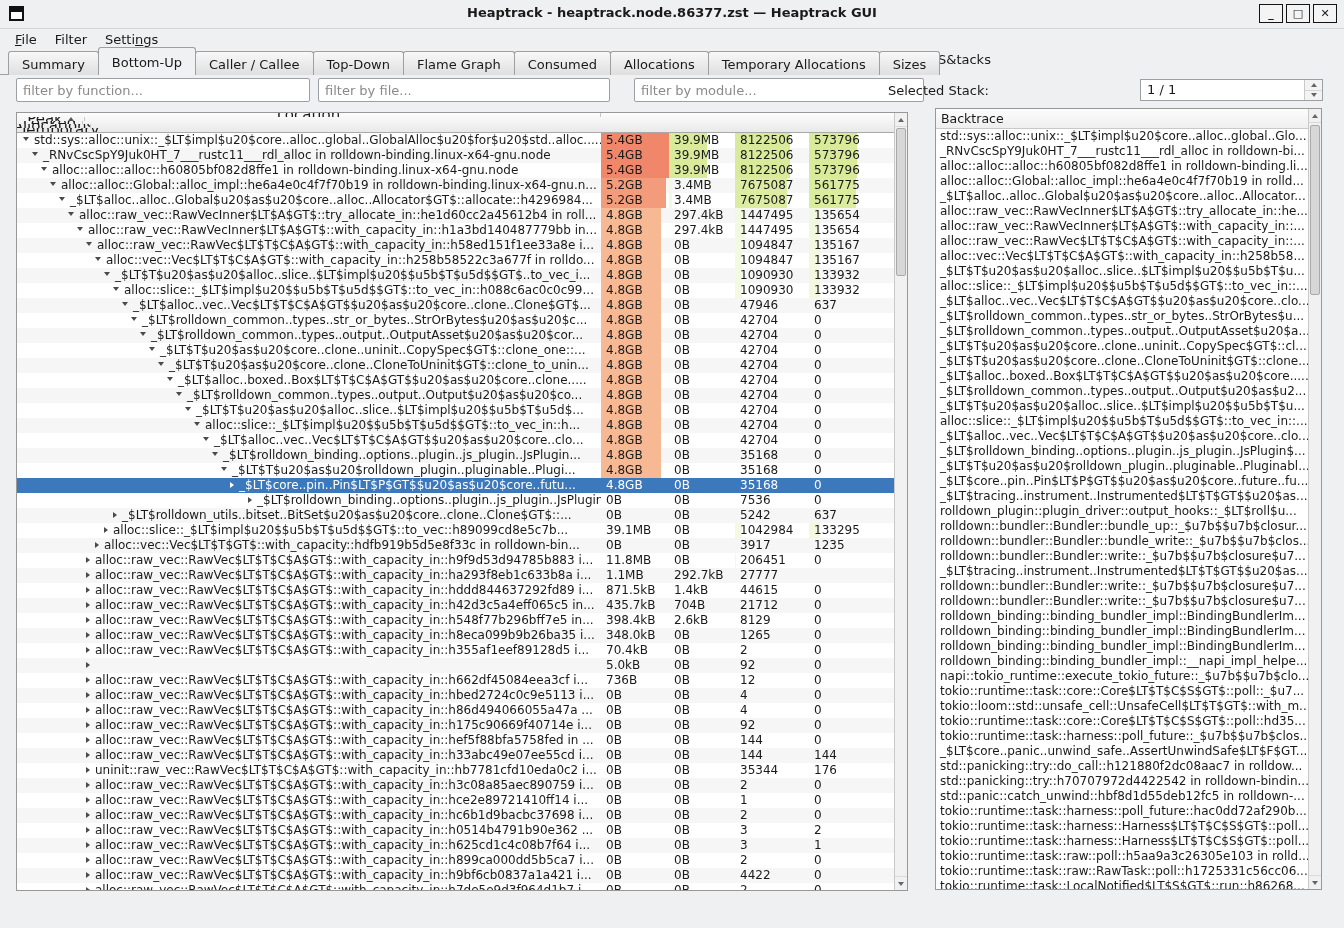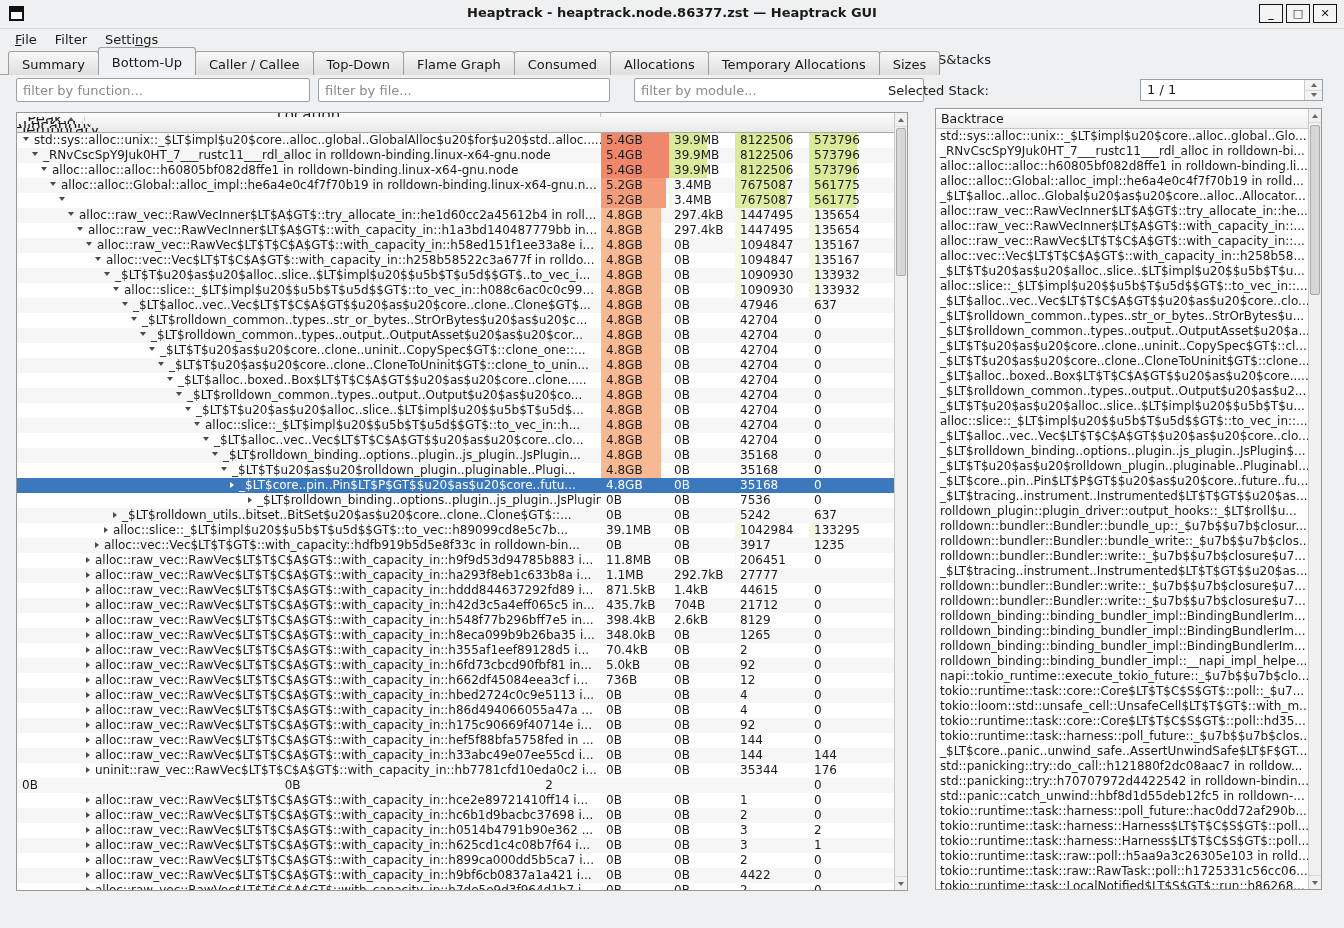--- a/index.html
+++ b/index.html
@@ -156,21 +156,21 @@
         <div class="cell num" style="width: 85px; background: linear-gradient(to right, rgb(217, 235, 155) 47.6px, rgba(0, 0, 0, 0) 47.6px);">573796</div>
       </div>
       <div class="trow alt">
         <div class="cell loc"><span class="tri open" style="margin-left: 33px;"></span><span>alloc::alloc::Global::alloc_impl::he6a4e0c4f7f70b19 in rolldown-binding.linux-x64-gnu.n...</span></div>
         <div class="cell num" style="width: 68px; background: linear-gradient(to right, rgb(243, 156, 124) 65.4815px, rgba(0, 0, 0, 0) 65.4815px);">5.2GB</div>
         <div class="cell num" style="width: 66px; background: linear-gradient(to right, rgb(244, 249, 225) 3.26195px, rgba(0, 0, 0, 0) 3.26195px);">3.4MB</div>
         <div class="cell num" style="width: 74px; background: linear-gradient(to right, rgb(220, 236, 163) 51.7436px, rgba(0, 0, 0, 0) 51.7436px);">7675087</div>
         <div class="cell num" style="width: 85px; background: linear-gradient(to right, rgb(218, 236, 158) 46.6028px, rgba(0, 0, 0, 0) 46.6028px);">561775</div>
       </div>
       <div class="trow">
-        <div class="cell loc"><span class="tri open" style="margin-left: 42px;"></span></div>
+        <div class="cell loc"><span class="tri open" style="margin-left: 42px;"></span><span>_$LT$alloc..alloc..Global$u20$as$u20$core..alloc..Allocator$GT$::allocate::h4296984...</span></div>
         <div class="cell num" style="width: 68px; background: linear-gradient(to right, rgb(243, 156, 124) 65.4815px, rgba(0, 0, 0, 0) 65.4815px);">5.2GB</div>
         <div class="cell num" style="width: 66px; background: linear-gradient(to right, rgb(244, 249, 225) 3.26195px, rgba(0, 0, 0, 0) 3.26195px);">3.4MB</div>
         <div class="cell num" style="width: 74px; background: linear-gradient(to right, rgb(220, 236, 163) 51.7436px, rgba(0, 0, 0, 0) 51.7436px);">7675087</div>
         <div class="cell num" style="width: 85px; background: linear-gradient(to right, rgb(218, 236, 158) 46.6028px, rgba(0, 0, 0, 0) 46.6028px);">561775</div>
       </div>
       <div class="trow alt">
         <div class="cell loc"><span class="tri open" style="margin-left: 51px;"></span><span>alloc::raw_vec::RawVecInner$LT$A$GT$::try_allocate_in::he1d60cc2a45612b4 in roll...</span></div>
         <div class="cell num" style="width: 68px; background: linear-gradient(to right, rgb(247, 185, 147) 60.4444px, rgba(0, 0, 0, 0) 60.4444px);">4.8GB</div>
         <div class="cell num" style="width: 66px;">297.4kB</div>
         <div class="cell num" style="width: 74px; background: linear-gradient(to right, rgb(243, 249, 224) 9.75867px, rgba(0, 0, 0, 0) 9.75867px);">1447495</div>
@@ -373,21 +373,21 @@
         <div class="cell num" style="width: 85px;">0</div>
       </div>
       <div class="trow">
         <div class="cell loc"><span class="tri closed" style="margin-left: 69px;"></span><span>alloc::raw_vec::RawVec$LT$T$C$A$GT$::with_capacity_in::h355af1eef89128d5 i...</span></div>
         <div class="cell num" style="width: 68px;">70.4kB</div>
         <div class="cell num" style="width: 66px;">0B</div>
         <div class="cell num" style="width: 74px;">2</div>
         <div class="cell num" style="width: 85px;">0</div>
       </div>
       <div class="trow alt">
-        <div class="cell loc"><span class="tri closed" style="margin-left: 69px;"></span><span>alloc::raw_vec::RawVec$LT$T$C$A$GT$::with_capacity_in::h6fd73cbcd90fbf81 in...</span></div>
+        <div class="cell loc"><span class="tri closed" style="margin-left: 69px;"></span></div>
         <div class="cell num" style="width: 68px;">5.0kB</div>
         <div class="cell num" style="width: 66px;">0B</div>
         <div class="cell num" style="width: 74px;">92</div>
         <div class="cell num" style="width: 85px;">0</div>
       </div>
       <div class="trow">
         <div class="cell loc"><span class="tri closed" style="margin-left: 69px;"></span><span>alloc::raw_vec::RawVec$LT$T$C$A$GT$::with_capacity_in::h662df45084eea3cf i...</span></div>
         <div class="cell num" style="width: 68px;">736B</div>
         <div class="cell num" style="width: 66px;">0B</div>
         <div class="cell num" style="width: 74px;">12</div>
@@ -429,20 +429,21 @@
         <div class="cell num" style="width: 85px;">144</div>
       </div>
       <div class="trow">
         <div class="cell loc"><span class="tri closed" style="margin-left: 69px;"></span><span>uninit::raw_vec::RawVec$LT$T$C$A$GT$::with_capacity_in::hb7781cfd10eda0c2 i...</span></div>
         <div class="cell num" style="width: 68px;">0B</div>
         <div class="cell num" style="width: 66px;">0B</div>
         <div class="cell num" style="width: 74px;">35344</div>
         <div class="cell num" style="width: 85px;">176</div>
       </div>
       <div class="trow alt">
+        <div class="cell loc"><span class="tri closed" style="margin-left: 69px;"></span><span>alloc::raw_vec::RawVec$LT$T$C$A$GT$::with_capacity_in::h3c08a85aec890759 i...</span></div>
         <div class="cell num" style="width: 68px;">0B</div>
         <div class="cell num" style="width: 66px;">0B</div>
         <div class="cell num" style="width: 74px;">2</div>
         <div class="cell num" style="width: 85px;">0</div>
       </div>
       <div class="trow">
         <div class="cell loc"><span class="tri closed" style="margin-left: 69px;"></span><span>alloc::raw_vec::RawVec$LT$T$C$A$GT$::with_capacity_in::hce2e89721410ff14 i...</span></div>
         <div class="cell num" style="width: 68px;">0B</div>
         <div class="cell num" style="width: 66px;">0B</div>
         <div class="cell num" style="width: 74px;">1</div>

